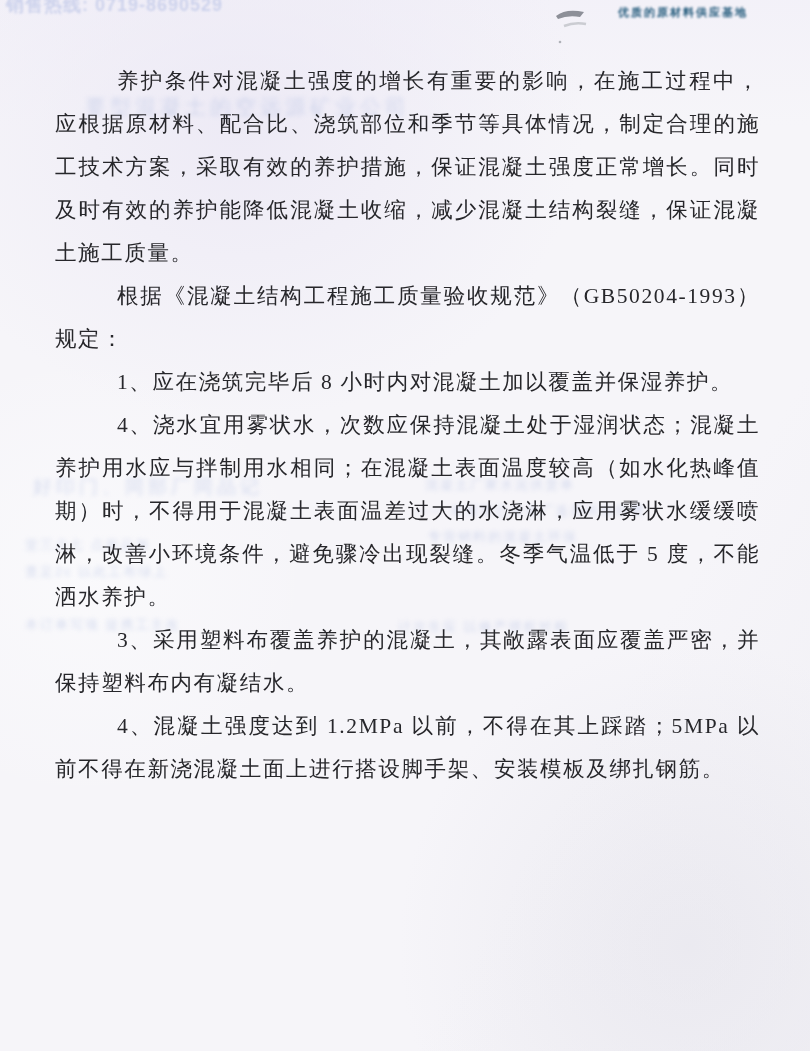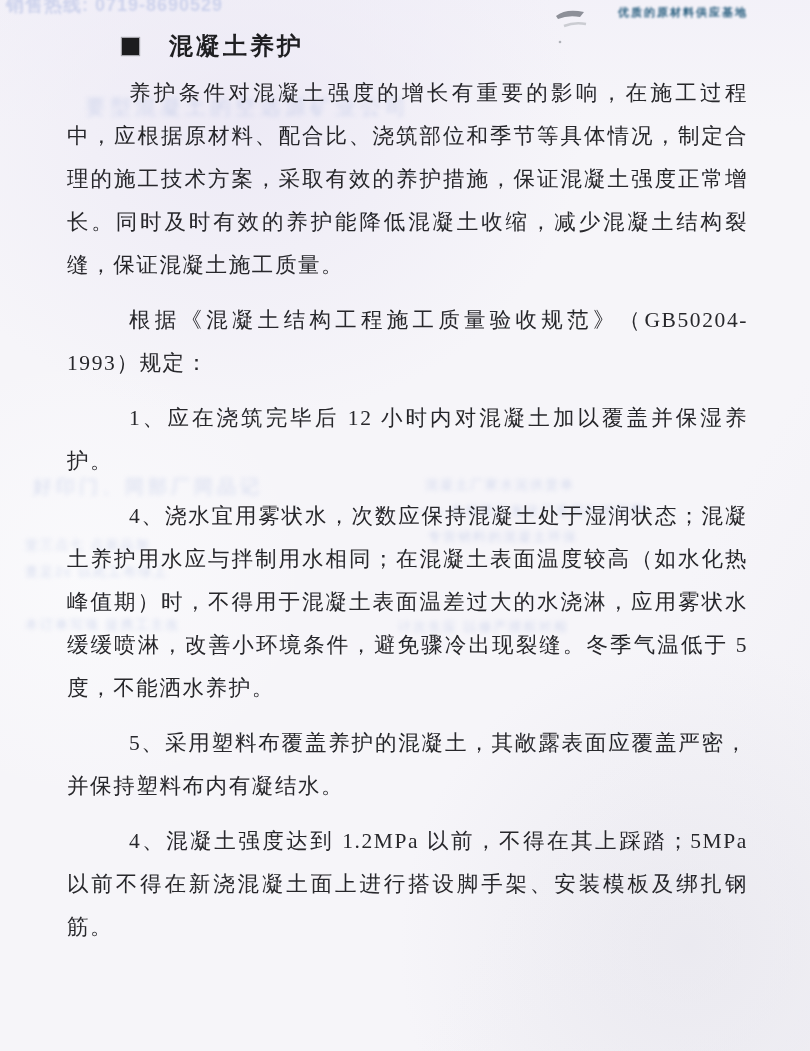--- a/index.html
+++ b/index.html
@@ -58,21 +58,21 @@
     font-size:24px;font-weight:bold;color:#1f1f22;
     letter-spacing:3px;
   }
 
   
   .body-text{
     position:absolute;left:55px;top:60px;width:705px;
     font-size:21.5px;line-height:43px;color:#27272b;
     text-align:justify;letter-spacing:1.6px;
   }
-  .body-text p{margin:12px;text-indent:62px;text-align-last:left;}
+  .body-text p{margin:0;text-indent:62px;text-align-last:left;}
 </style>
 </head>
 <body>
 
 <div id="page">
 
   <div class="paper-shade shade-a"></div>
   <div class="paper-shade shade-b"></div>
 
   <div class="ghost hotline">销售热线: 0719-8690529</div>
@@ -89,27 +89,23 @@
   <div class="ghost wm wm-lg" style="left:85px;top:93px;">要型混凝土的空远源矿业公司</div>
   <div class="ghost wm wm-lg" style="left:33px;top:474px;font-size:19px;">好印门、同部厂同品记</div>
   <div class="ghost wm wm-sm" style="left:425px;top:476px;">混凝土厂家水泥供货单</div>
   <div class="ghost wm wm-sm" style="left:415px;top:502px;">—— 本报双已发设厂造四科组织费</div>
   <div class="ghost wm wm-sm" style="left:428px;top:528px;">专营销料的混凝土环保</div>
   <div class="ghost wm wm-sm" style="left:25px;top:536px;">堂三点七 点面品加</div>
   <div class="ghost wm wm-sm" style="left:25px;top:563px;">查足2c 以此工布绿上</div>
   <div class="ghost wm wm-sm" style="left:25px;top:616px;">本订单写项 提携工主改</div>
   <div class="ghost wm wm-sm" style="left:398px;top:618px;">计次生应 以修产授权对相</div>
 
-  <div class="title-row">
-    <span class="bullet"></span>
-    <span class="title-text">混凝土养护</span>
-  </div>
 
   <div class="body-text">
     <p>养护条件对混凝土强度的增长有重要的影响，在施工过程中，应根据原材料、配合比、浇筑部位和季节等具体情况，制定合理的施工技术方案，采取有效的养护措施，保证混凝土强度正常增长。同时及时有效的养护能降低混凝土收缩，减少混凝土结构裂缝，保证混凝土施工质量。</p>
     <p>根据《混凝土结构工程施工质量验收规范》（GB50204-1993）规定：</p>
-    <p>1、应在浇筑完毕后 12 小时内对混凝土加以覆盖并保湿养护。</p>
+    <p>1、应在浇筑完毕后 8 小时内对混凝土加以覆盖并保湿养护。</p>
     <p>4、浇水宜用雾状水，次数应保持混凝土处于湿润状态；混凝土养护用水应与拌制用水相同；在混凝土表面温度较高（如水化热峰值期）时，不得用于混凝土表面温差过大的水浇淋，应用雾状水缓缓喷淋，改善小环境条件，避免骤冷出现裂缝。冬季气温低于 5 度，不能洒水养护。</p>
-    <p>5、采用塑料布覆盖养护的混凝土，其敞露表面应覆盖严密，并保持塑料布内有凝结水。</p>
+    <p>3、采用塑料布覆盖养护的混凝土，其敞露表面应覆盖严密，并保持塑料布内有凝结水。</p>
     <p>4、混凝土强度达到 1.2MPa 以前，不得在其上踩踏；5MPa 以前不得在新浇混凝土面上进行搭设脚手架、安装模板及绑扎钢筋。</p>
   </div>
 
 </div>
 
 </body></html>

